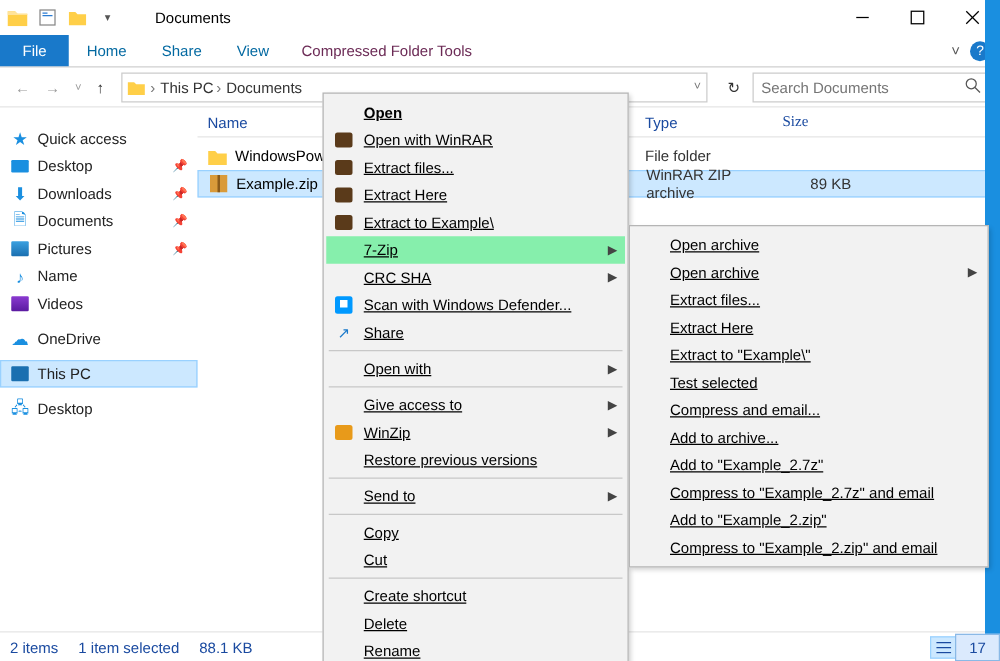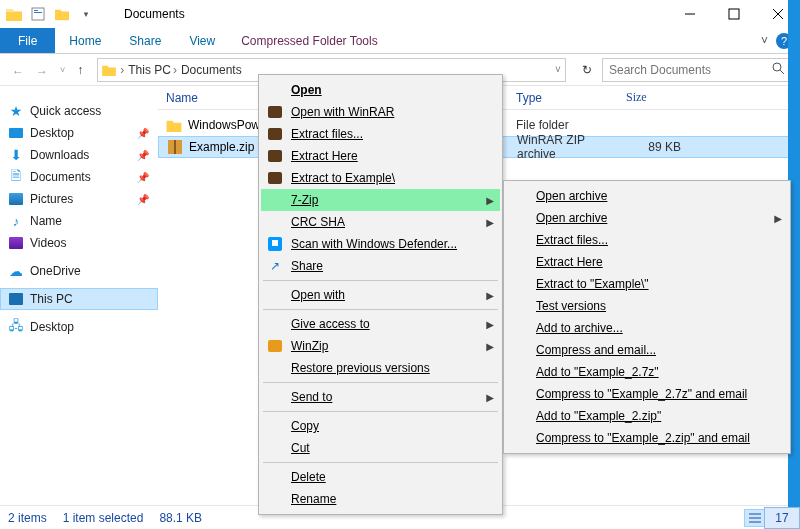--- a/index.html
+++ b/index.html
@@ -388,20 +388,23 @@
     </div>
     <div class="sep"></div>
     <div class="mi">
       <span>Copy</span>
     </div>
     <div class="mi">
       <span>Cut</span>
     </div>
     <div class="sep"></div>
     <div class="mi">
+      <span>Create shortcut</span>
+    </div>
+    <div class="mi">
       <span>Delete</span>
     </div>
     <div class="mi">
       <span>Rename</span>
     </div>
   </div>
 
 <div class="ctxmenu menu2" id="menu2">
     <div class="mi">
       <span>Open archive</span>
@@ -413,27 +416,27 @@
     <div class="mi">
       <span>Extract files...</span>
     </div>
     <div class="mi">
       <span>Extract Here</span>
     </div>
     <div class="mi">
       <span>Extract to "Example\"</span>
     </div>
     <div class="mi">
-      <span>Test versions</span>
+      <span>Test selected</span>
+    </div>
+    <div class="mi">
+      <span>Compress and email...</span>
     </div>
     <div class="mi">
       <span>Add to archive...</span>
-    </div>
-    <div class="mi">
-      <span>Compress and email...</span>
     </div>
     <div class="mi">
       <span>Add to "Example_2.7z"</span>
     </div>
     <div class="mi">
       <span>Compress to "Example_2.7z" and email</span>
     </div>
     <div class="mi">
       <span>Add to "Example_2.zip"</span>
     </div>

